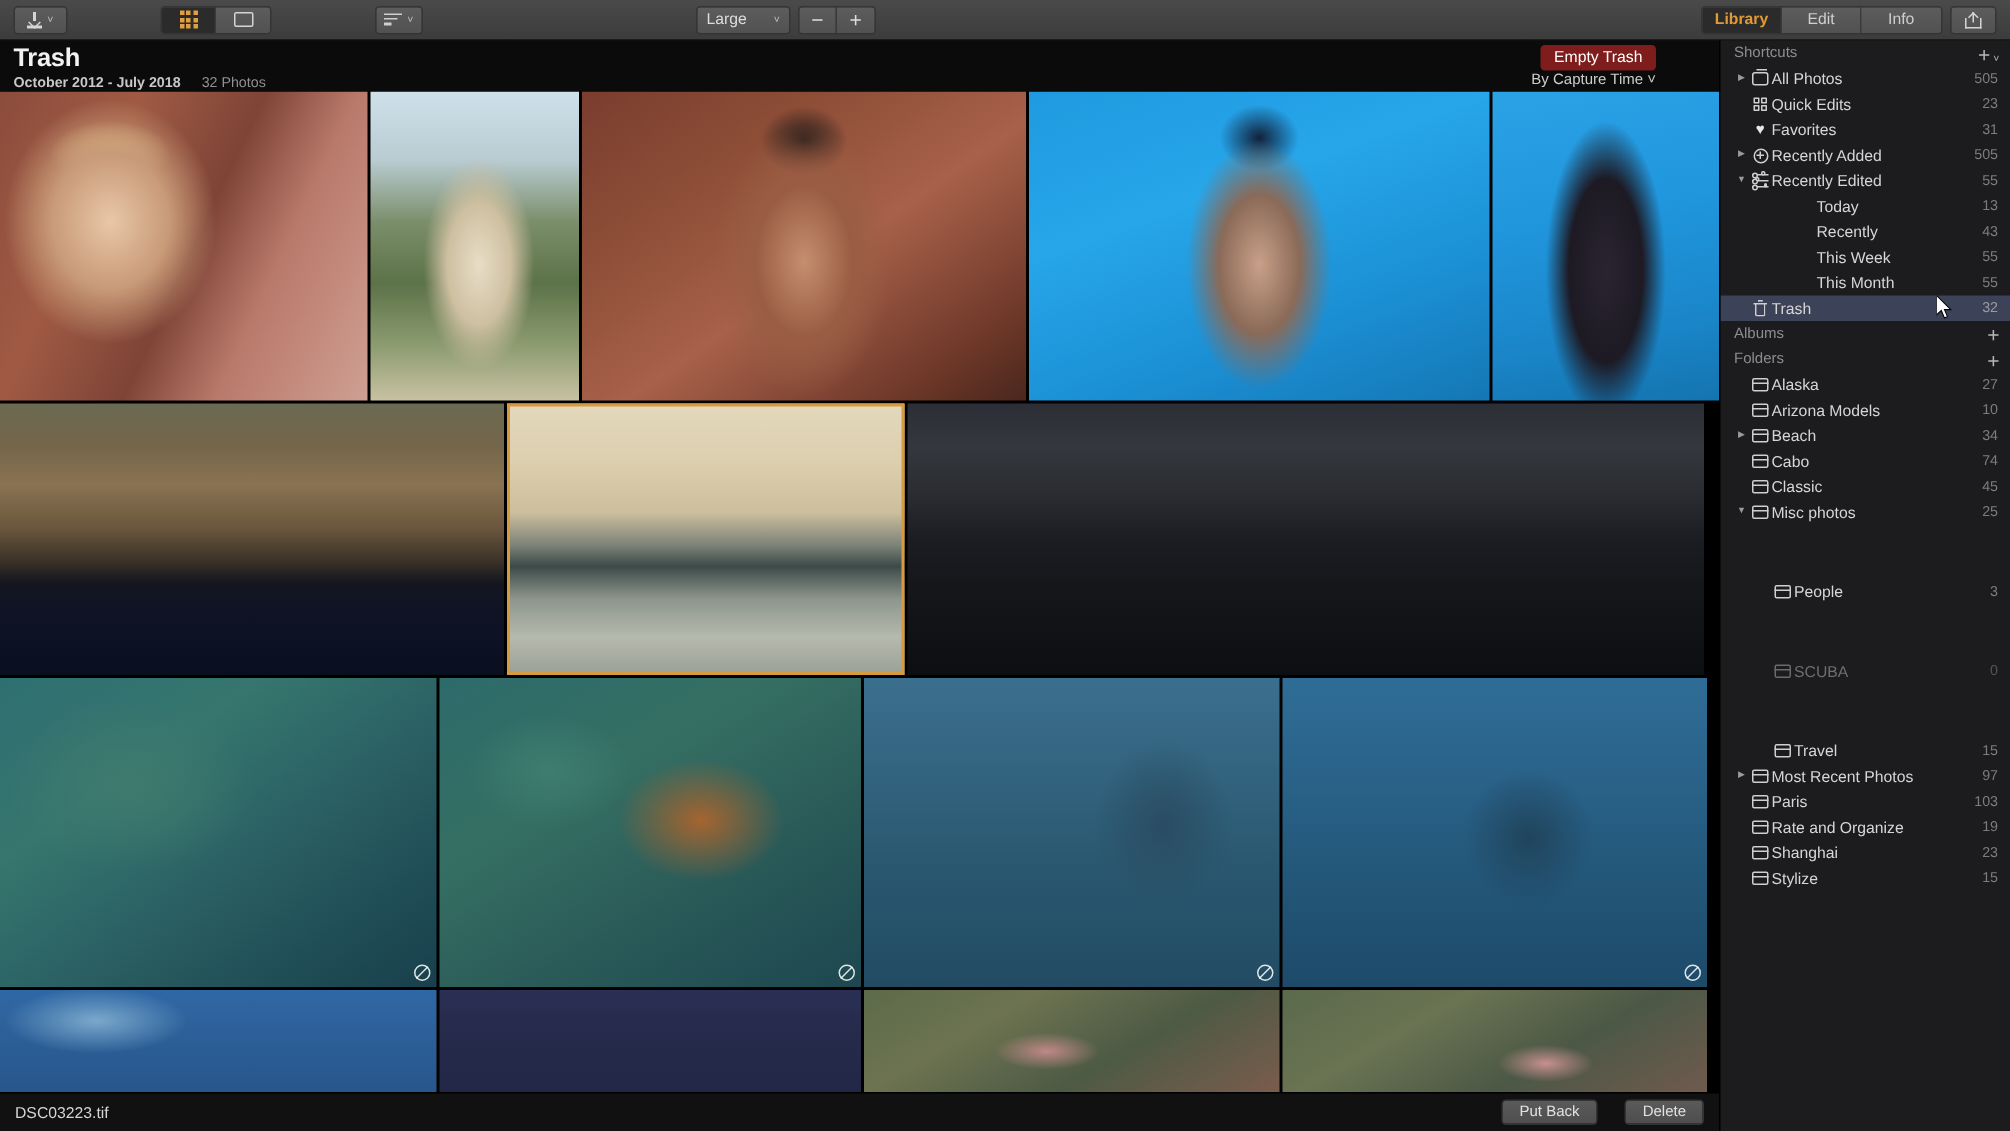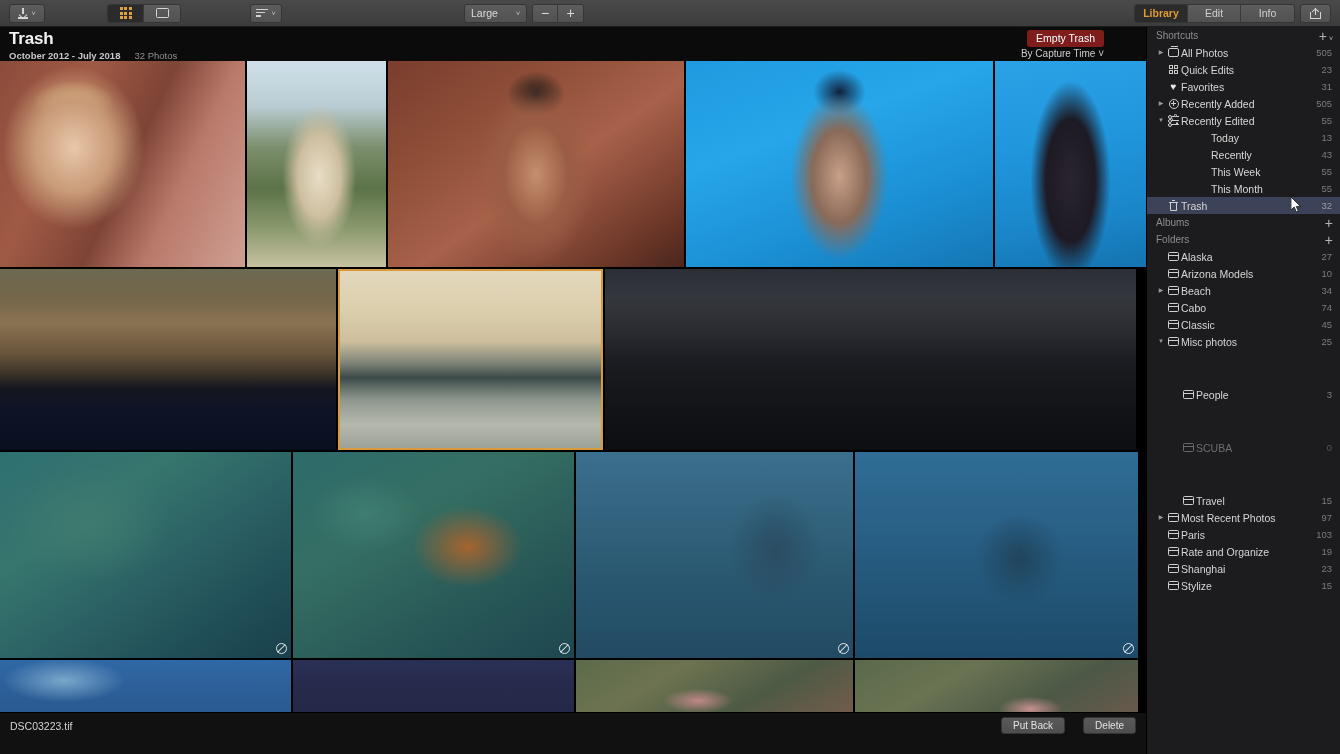--- a/index.html
+++ b/index.html
@@ -99,21 +99,21 @@
     content:''; position:absolute; left:-1px; top:3.6px;
     width:10.6px; height:1.2px; background:rgba(255,255,255,.85);
     transform:rotate(-45deg);
   }
 
   
   #vscroll { position:absolute; top:61px; right:0; width:11px; height:667px; background:#0d0d0d; }
   #vscroll-thumb { position:absolute; left:3px; top:2px; width:5px; height:385px; background:#5a5a5a; border-radius:3px; }
 
   
-  #statusbar { position:absolute; bottom:0; left:0; width:1146px; height:42px; background:#111; border-top:1px solid #000; }
+  #statusbar { position:absolute; bottom:0; left:0; width:1146px; height:26px; background:#111; border-top:1px solid #000; }
   #filename { position:absolute; left:10px; top:7px; font-size:10.5px; color:#d5d5d5; }
   .sb-btn {
     position:absolute; top:4px; height:17px; padding:0 11px;
     background:linear-gradient(to bottom,#5a5a5a,#4e4e4e);
     border:1px solid #343434; border-radius:3px;
     color:#e2e2e2; font-size:10px; display:flex; align-items:center;
   }
   #putback-btn { right:81px; }
   #delete-btn { right:10px; }
 

